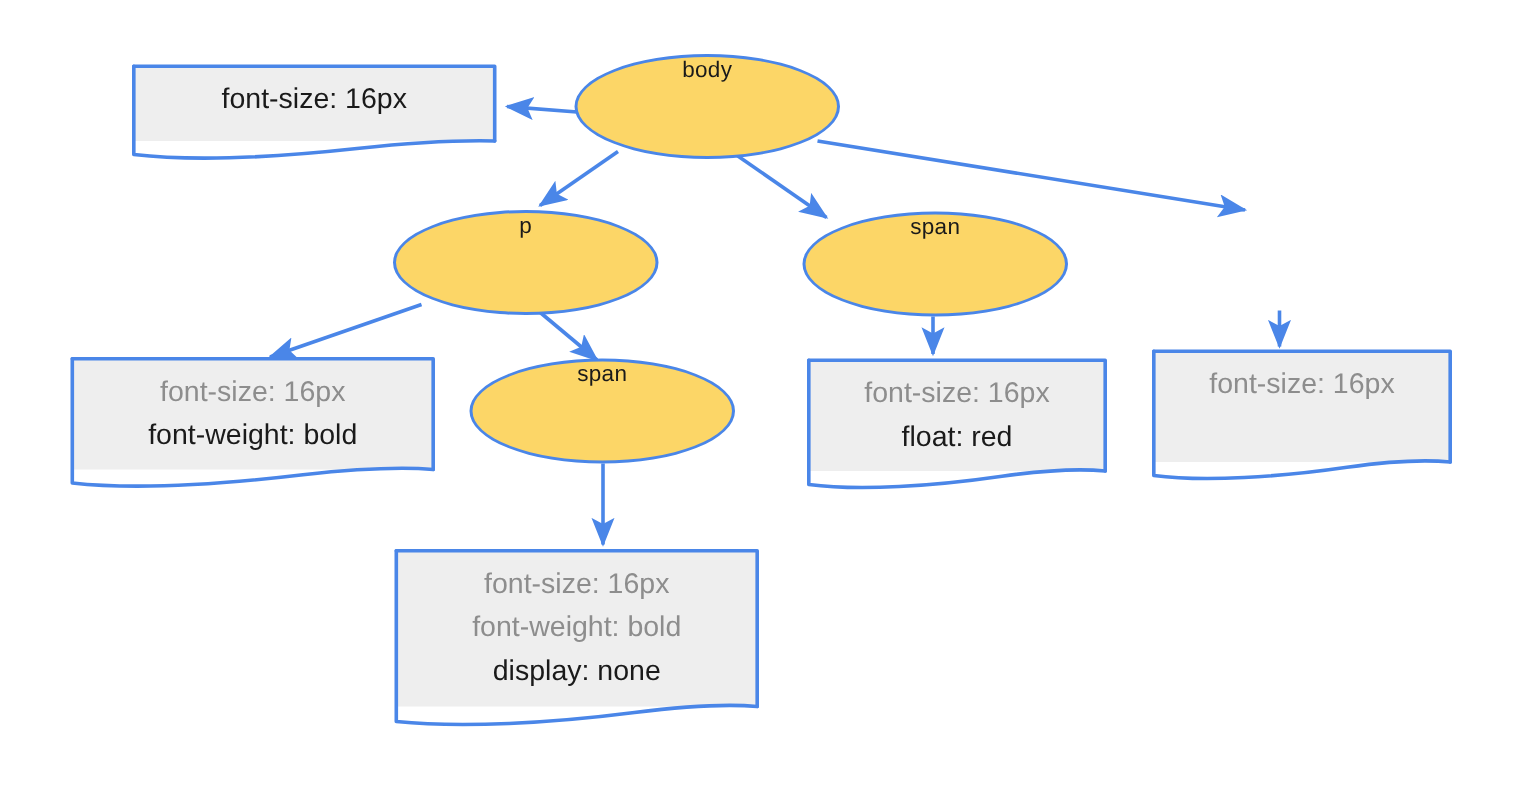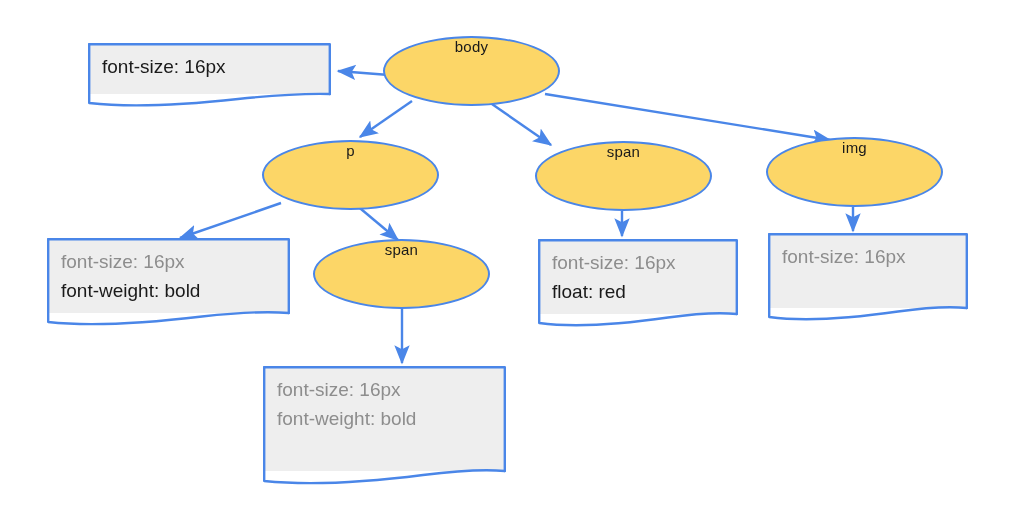--- a/index.html
+++ b/index.html
@@ -50,20 +50,21 @@
     top: 0;
     overflow: visible;
   }
   .note-text {
     position: absolute;
     left: 0;
     top: 0;
     width: 100%;
     box-sizing: border-box;
     padding: 9px 14px 0 14px;
+    text-align: center;
     font-size: 19px;
     line-height: 29px;
     font-family: "Liberation Sans", sans-serif;
     color: #1a1a1a;
   }
   .prop {
     display: block;
     white-space: nowrap;
   }
   .prop.inherited {
@@ -127,23 +128,20 @@
   </div>
 
   <div class="node" style="left:262px; top:140px; width:177px; height:70px;">
     <span>p</span>
   </div>
 
   <div class="node" style="left:535px; top:141px; width:177px; height:70px;">
     <span>span</span>
   </div>
 
-  <div class="node" style="left:766px; top:137px; width:177px; height:70px;">
-    <span>img</span>
-  </div>
 
   <div class="node" style="left:313px; top:239px; width:177px; height:70px;">
     <span>span</span>
   </div>
 
   <div class="note" style="left:88px; top:43px; width:243px; height:51px;">
     <svg class="note-svg" width="243" height="67" viewBox="0 0 243 67" xmlns="http://www.w3.org/2000/svg">
       <path d="M1.2,1.2 L241.8,1.2 L241.8,51 L1.2,51 Z" fill="#eeeeee" stroke="none"></path>
       <path d="M1.2,1.2 L241.8,1.2 L241.8,51" fill="none" stroke="#4a86e8" stroke-width="2.4" stroke-linejoin="round" stroke-linecap="round"></path>
       <path d="M1.2,1.2 L1.2,60 C40,64.5 95,62 150,56 C192,51.5 222,50.5 241.8,51" fill="none" stroke="#4a86e8" stroke-width="2.4" stroke-linejoin="round" stroke-linecap="round"></path>
@@ -190,16 +188,17 @@
 
   <div class="note" style="left:263px; top:366px; width:243px; height:106px;">
     <svg class="note-svg" width="243" height="122" viewBox="0 0 243 122" xmlns="http://www.w3.org/2000/svg">
       <path d="M1.2,1.2 L241.8,1.2 L241.8,105 L1.2,105 Z" fill="#eeeeee" stroke="none"></path>
       <path d="M1.2,1.2 L241.8,1.2 L241.8,105" fill="none" stroke="#4a86e8" stroke-width="2.4" stroke-linejoin="round" stroke-linecap="round"></path>
       <path d="M1.2,1.2 L1.2,115 C45,119.5 105,116 160,109 C200,104 225,103.5 241.8,105" fill="none" stroke="#4a86e8" stroke-width="2.4" stroke-linejoin="round" stroke-linecap="round"></path>
     </svg>
     <div class="note-text">
       <span class="prop inherited">font-size: 16px</span>
       <span class="prop inherited">font-weight: bold</span>
+      <span class="prop own">display: none</span>
     </div>
   </div>
 
 </div>
 
 </body></html>

